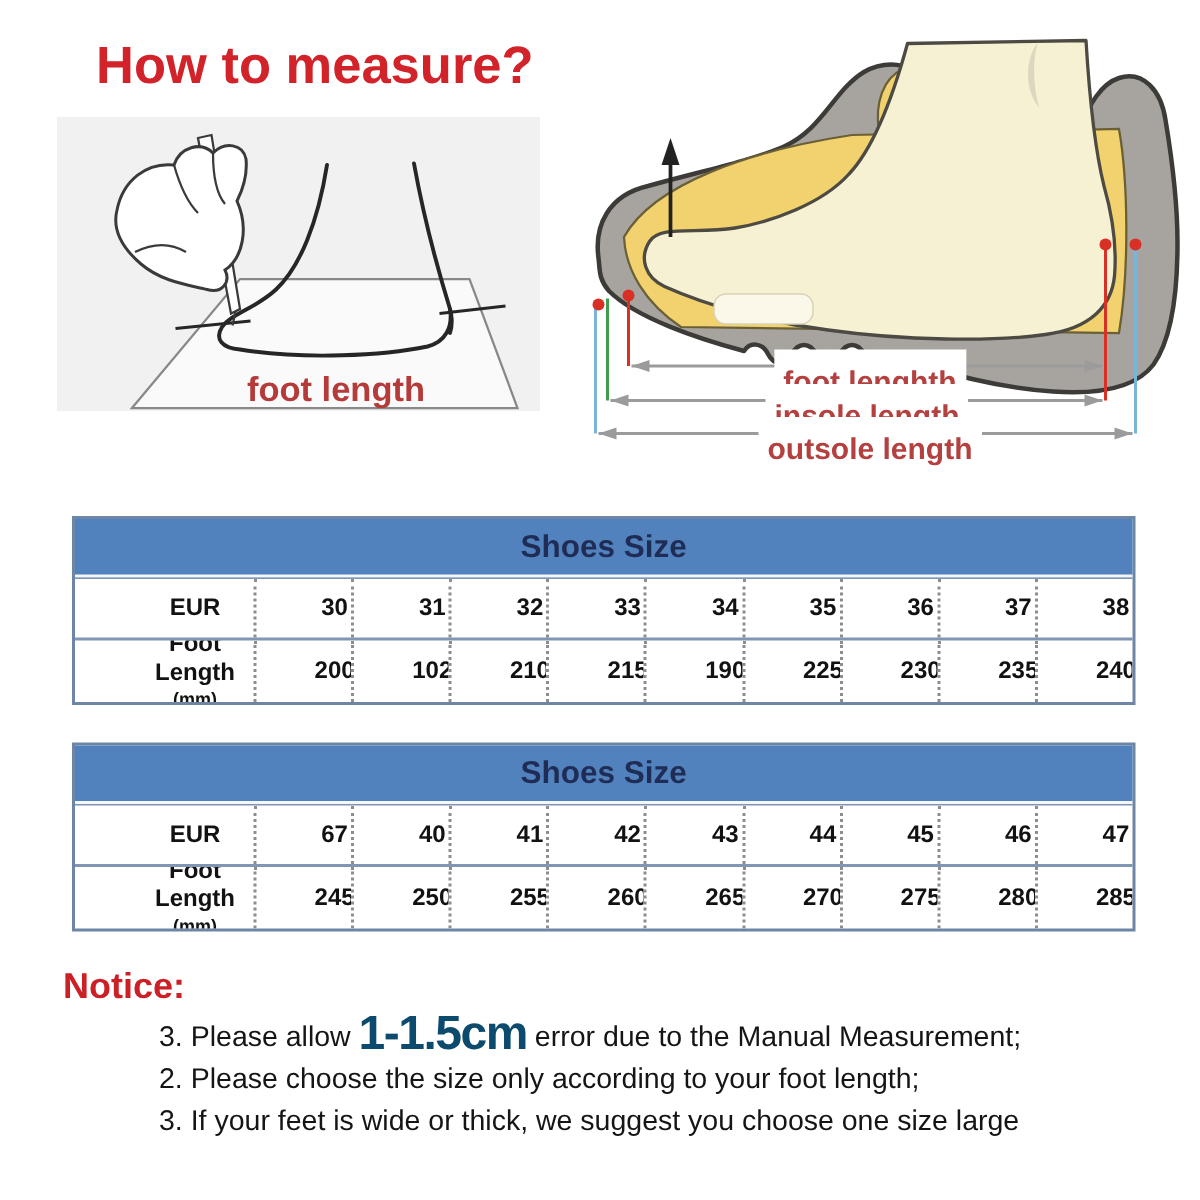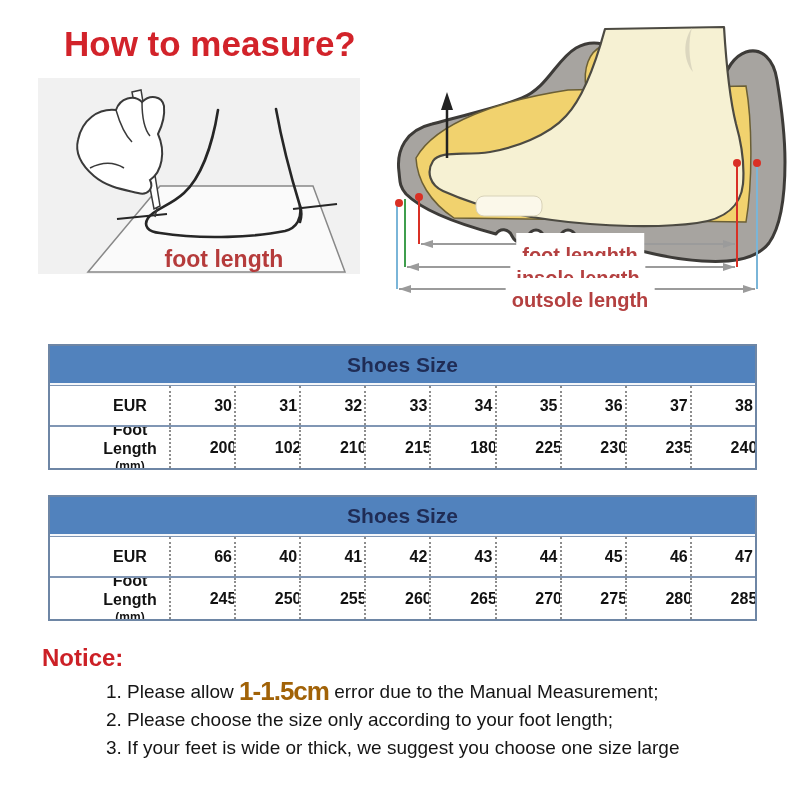--- a/index.html
+++ b/index.html
@@ -34,21 +34,21 @@
     font-size:16px;color:#121212;overflow:hidden;padding-left:41px;}
   .vcell{border-left:2px dotted #8d8d8d;}
   .label-cell{flex-direction:column;line-height:19px;text-align:center;}
   .label-cell .unit{font-size:12px;line-height:17px;}
   .repeat-wrap{display:contents;}
 
   
   .notice-heading{position:absolute;left:42px;top:644px;font-size:24px;font-weight:bold;color:#cc2026;}
   .notice-items{position:absolute;left:106px;top:678px;width:660px;font-size:19px;color:#151515;}
   .notice-items .line{line-height:28px;white-space:nowrap;}
-  .hl{font-size:26px;line-height:19px;font-weight:bold;color:#a16207;letter-spacing:-1px;vertical-align:-2px;}
+  .hl{font-size:32px;line-height:19px;font-weight:bold;color:#0c4a6e;letter-spacing:-1px;vertical-align:-2px;}
 </style>
 </head>
 <body>
 
 <div id="page">
 
   <div class="page-title">How to measure?</div>
 
   <div class="measure-illo">
     <svg width="322" height="196" viewBox="0 0 322 196">
@@ -134,43 +134,43 @@
         
       <div class="cell vcell">30</div><div class="cell vcell">31</div><div class="cell vcell">32</div><div class="cell vcell">33</div><div class="cell vcell">34</div><div class="cell vcell">35</div><div class="cell vcell">36</div><div class="cell vcell">37</div><div class="cell vcell">38</div></div>
     </div>
     <div class="trow r2">
       <div class="cell label-cell">
         <span>Foot Length</span>
         <span class="unit">(mm)</span>
       </div>
       <div class="repeat-wrap">
         
-      <div class="cell vcell">200</div><div class="cell vcell">102</div><div class="cell vcell">210</div><div class="cell vcell">215</div><div class="cell vcell">180</div><div class="cell vcell">225</div><div class="cell vcell">230</div><div class="cell vcell">235</div><div class="cell vcell">240</div></div>
+      <div class="cell vcell">200</div><div class="cell vcell">102</div><div class="cell vcell">210</div><div class="cell vcell">215</div><div class="cell vcell">190</div><div class="cell vcell">225</div><div class="cell vcell">230</div><div class="cell vcell">235</div><div class="cell vcell">240</div></div>
     </div>
   </div>
 
   <div class="size-table t2">
     <div class="thead">Shoes Size</div>
     <div class="trow r1">
       <div class="cell label-cell">EUR</div>
       <div class="repeat-wrap">
         
-      <div class="cell vcell">66</div><div class="cell vcell">40</div><div class="cell vcell">41</div><div class="cell vcell">42</div><div class="cell vcell">43</div><div class="cell vcell">44</div><div class="cell vcell">45</div><div class="cell vcell">46</div><div class="cell vcell">47</div></div>
+      <div class="cell vcell">67</div><div class="cell vcell">40</div><div class="cell vcell">41</div><div class="cell vcell">42</div><div class="cell vcell">43</div><div class="cell vcell">44</div><div class="cell vcell">45</div><div class="cell vcell">46</div><div class="cell vcell">47</div></div>
     </div>
     <div class="trow r2">
       <div class="cell label-cell">
         <span>Foot Length</span>
         <span class="unit">(mm)</span>
       </div>
       <div class="repeat-wrap">
         
       <div class="cell vcell">245</div><div class="cell vcell">250</div><div class="cell vcell">255</div><div class="cell vcell">260</div><div class="cell vcell">265</div><div class="cell vcell">270</div><div class="cell vcell">275</div><div class="cell vcell">280</div><div class="cell vcell">285</div></div>
     </div>
   </div>
 
   <div class="notice-heading">Notice:</div>
   <div class="notice-items">
-    <div class="line"><span>1. Please allow </span><span class="hl">1-1.5cm</span><span> error due to the Manual Measurement;</span></div>
+    <div class="line"><span>3. Please allow </span><span class="hl">1-1.5cm</span><span> error due to the Manual Measurement;</span></div>
     <div class="line">2. Please choose the size only according to your foot length;</div>
     <div class="line">3. If your feet is wide or thick, we suggest you choose one size large</div>
   </div>
 
 </div>
 
 </body></html>

